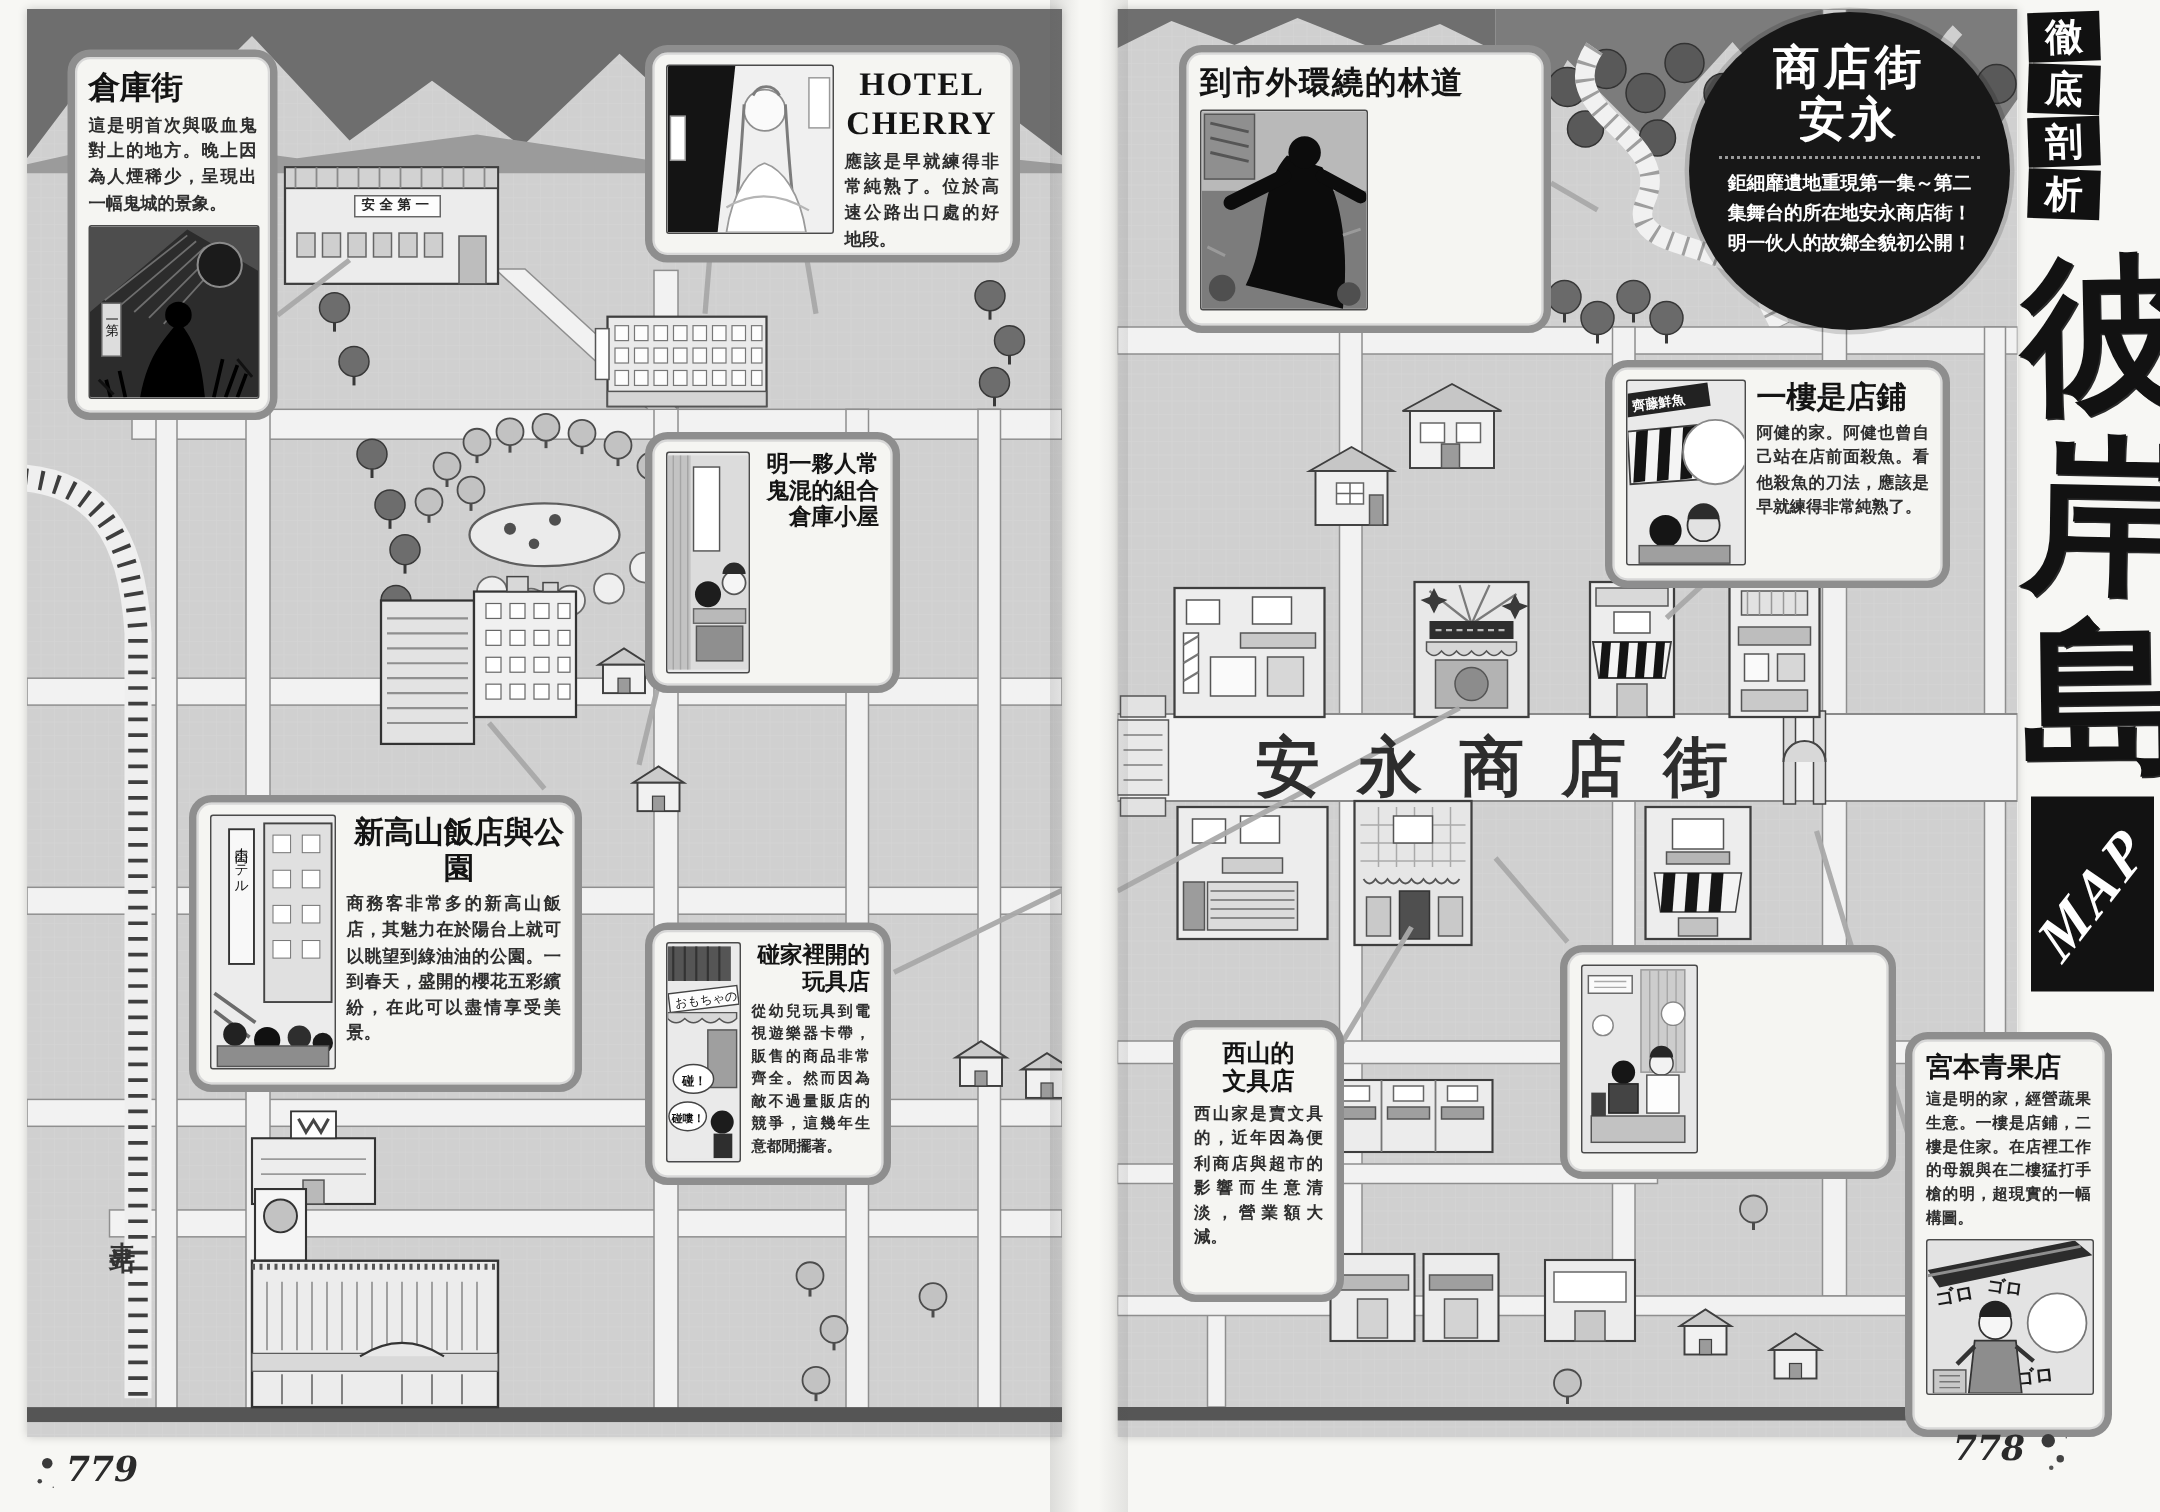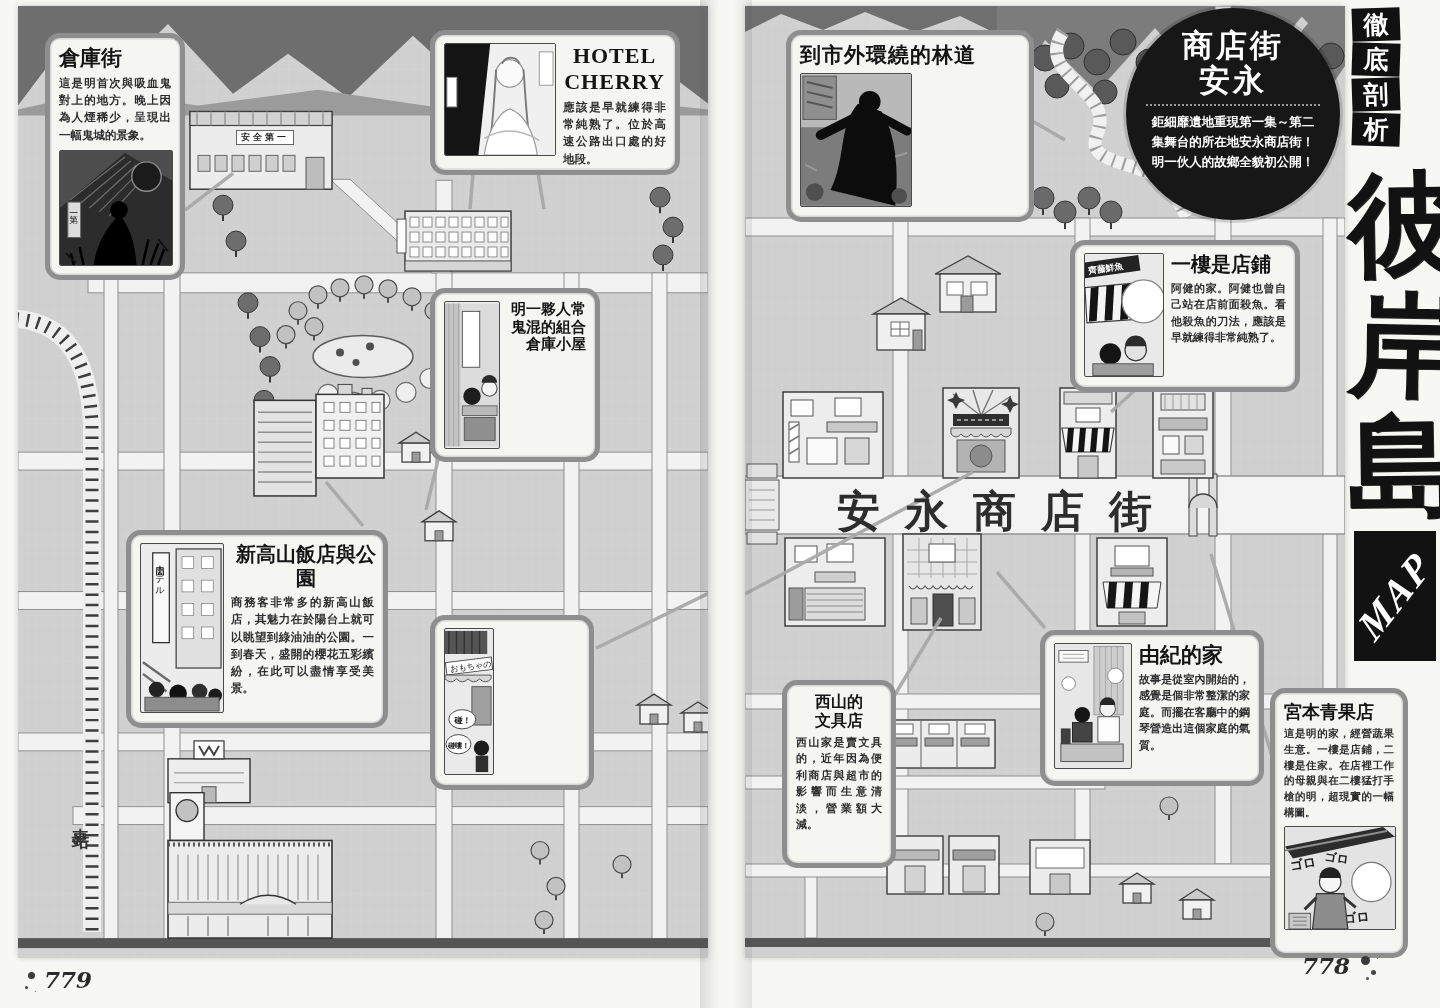--- a/index.html
+++ b/index.html
@@ -423,20 +423,24 @@
             <path d="M0,50 Q6,56 12,50 Q18,56 24,50 Q30,56 36,50 Q42,56 48,50 L48,46 L0,46 Z" fill="#d7d7d7" stroke="#555" stroke-width="1"></path>
             <rect x="28" y="58" width="20" height="40" fill="#9f9f9f" stroke="#555"></rect>
             <ellipse cx="18" cy="92" rx="14" ry="10" fill="#fff" stroke="#444"></ellipse>
             <text x="10" y="96" font-size="8.5" font-weight="bold" fill="#111">碰！</text>
             <ellipse cx="14" cy="118" rx="13" ry="10" fill="#fff" stroke="#444"></ellipse>
             <text x="3" y="122" font-size="7.5" font-weight="bold" fill="#111">碰嘍！</text>
             <circle cx="38" cy="122" r="8" fill="#1c1c1c"></circle>
               <rect x="32" y="130" width="13" height="17" fill="#2e2e2e"></rect>
           </svg>
         </div>
+        <div class="col">
+          <div class="t">碰家裡開的玩具店</div>
+          <div class="b">從幼兒玩具到電視遊樂器卡帶，販售的商品非常齊全。然而因為敵不過量販店的競爭，這幾年生意都閒擺著。</div>
+        </div>
       </div>
     </div>
   </div>
 
   <div class="page" id="pageR">
     <svg class="map" viewBox="0 0 600 952" preserveAspectRatio="none">
       <defs>
         <pattern id="Rgp" width="9" height="9" patternUnits="userSpaceOnUse">
           <path d="M9 0H0V9" fill="none" stroke="#dadada" stroke-width="1"></path>
         </pattern>
@@ -724,24 +728,20 @@
             <circle cx="62" cy="32" r="8" fill="#fff" stroke="#888"></circle>
             <circle cx="28" cy="72" r="8" fill="#161616"></circle>
             <rect x="18" y="80" width="20" height="20" fill="#444" stroke="#222"></rect>
             <circle cx="54" cy="66" r="8" fill="#f2f2f2" stroke="#444"></circle>
             <path d="M46,62 a8,8 0 0,1 16,0 z" fill="#262626"></path>
             <rect x="44" y="74" width="22" height="26" fill="#fdfdfd" stroke="#555"></rect>
             <rect x="6" y="102" width="64" height="18" fill="#c2c2c2" stroke="#555"></rect>
             <rect x="6" y="86" width="10" height="16" fill="#3f3f3f"></rect>
           </svg>
         </div>
-        <div class="col">
-          <div class="t">由紀的家</div>
-          <div class="b">故事是從室內開始的，感覺是個非常整潔的家庭。而擺在客廳中的鋼琴營造出這個家庭的氣質。</div>
-        </div>
       </div>
     </div>
 
     <div class="callout" id="coStationery">
       <div class="t">西山的文具店</div>
       <div class="b">西山家是賣文具的，近年因為便利商店與超市的影響而生意清淡，營業額大減。</div>
     </div>
   </div>
 
   <div id="spine"></div>

